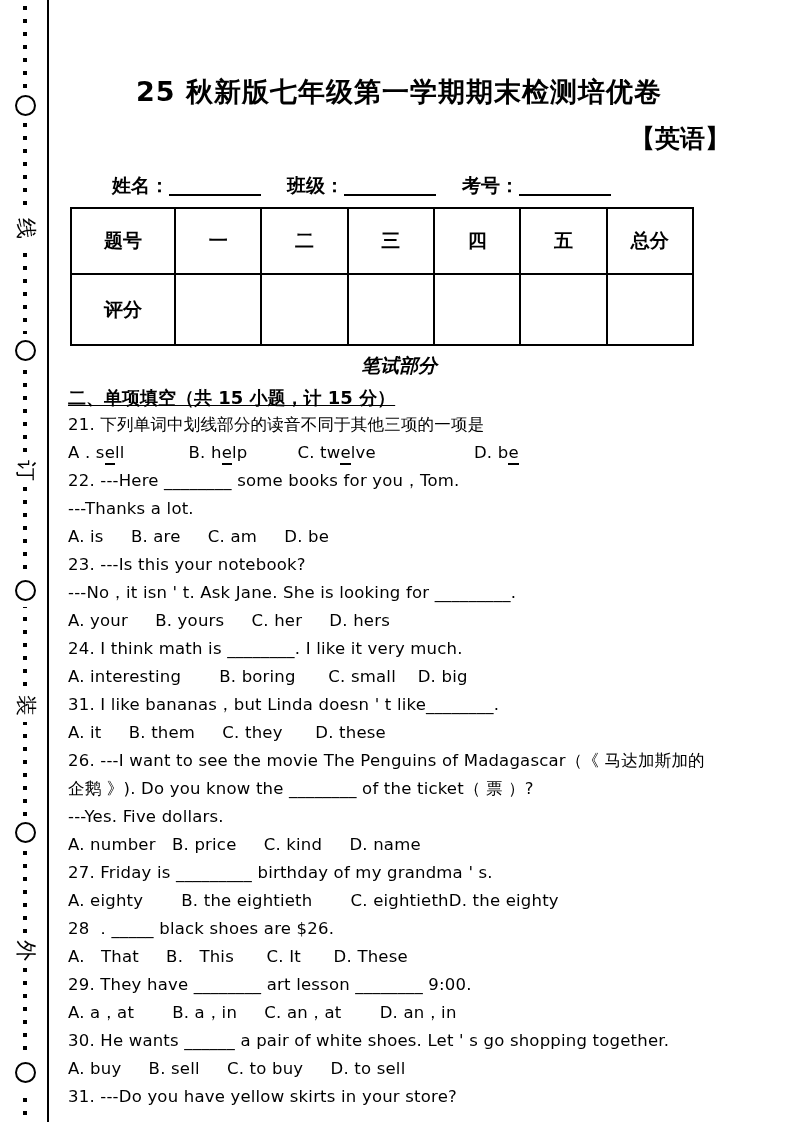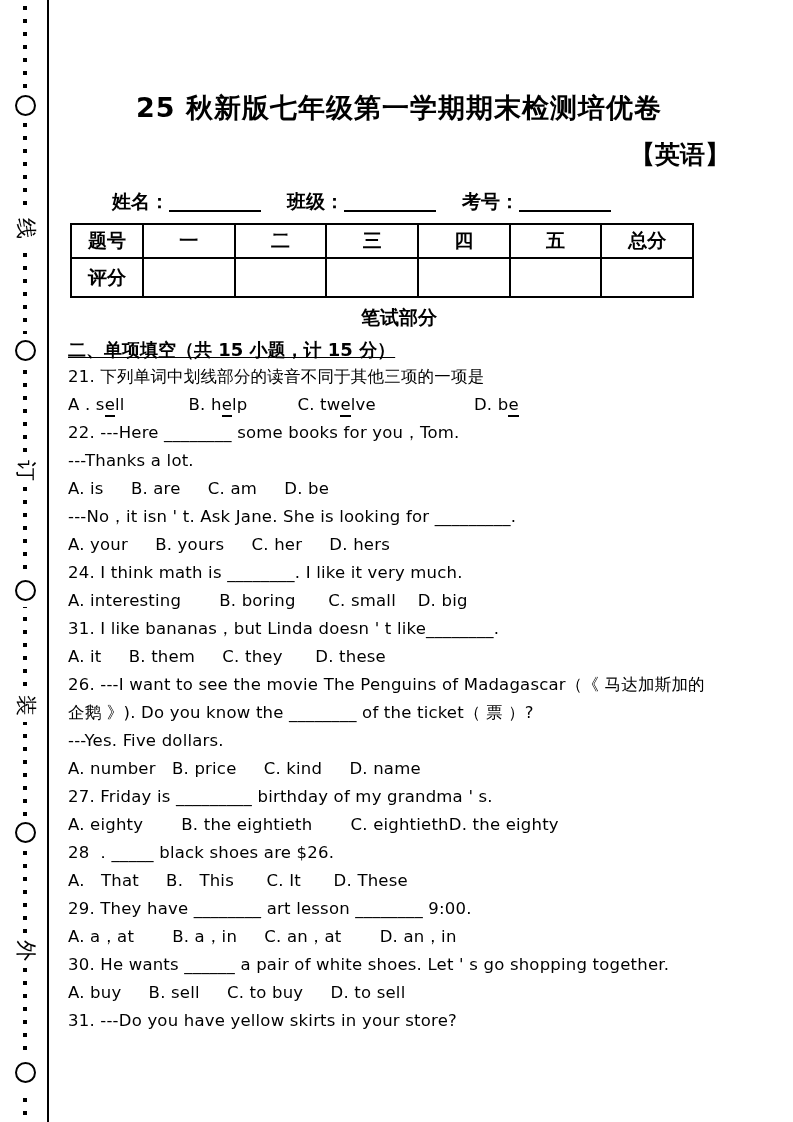--- a/index.html
+++ b/index.html
@@ -24,21 +24,21 @@
   }
   .bind-circle{
     width:21px;height:21px;border:2.5px solid #000;border-radius:50%;
     margin:0 auto;box-sizing:border-box;background:#fff;
   }
   .bind-char{
     display:inline-block;font-size:21px;line-height:21px;font-weight:400;
     transform:rotate(90deg);
   }
   
-  .content{position:absolute;left:68px;top:16px;width:662px;}
+  .content{position:absolute;left:68px;top:0;width:662px;}
   .title{
     margin:74px 0 0 0;text-align:center;
     font-size:27px;font-weight:bold;line-height:35px;letter-spacing:1px;
   }
   .subject{
     margin-top:13px;text-align:right;
     font-size:25px;font-weight:bold;line-height:33px;
   }
   .info-row{
     margin-top:17px;padding-left:44px;
@@ -48,27 +48,27 @@
   .info-blank{
     display:inline-block;width:92px;height:22px;
     border-bottom:2px solid #000;margin-right:26px;
   }
   .score-table{
     border-collapse:collapse;margin-top:9px;margin-left:2px;width:624px;
     table-layout:fixed;
   }
   .score-table td{
     border:2px solid #000;text-align:center;vertical-align:middle;
-    font-size:19px;font-weight:bold;height:32px;padding:0;
+    font-size:19px;font-weight:bold;height:32px;padding:16px;
   }
   .score-table tr.score-row td{height:37px;}
   .score-table td.qcol{width:70px;}
   .part-title{
     margin-top:6px;text-align:center;
-    font-size:19px;font-weight:bold;line-height:26px;
+    font-size:19px;font-weight:bold;line-height:26px;font-style:italic;
   }
   .section-title{
     margin-top:7px;font-size:18px;font-weight:bold;line-height:26px;text-decoration:underline;
   }
   .qline{
     font-size:16.5px;line-height:28px;white-space:pre-wrap;
     font-weight:400;letter-spacing:0.2px;
   }
   .q21-row{display:flex;align-items:baseline;}
   .q21-opt{white-space:pre;}
@@ -150,20 +150,21 @@
     <div class="qline q21-row">
       <span class="q21-opt gap-a"><span>A . s</span><span class="ul">e</span><span>ll</span></span>
       <span class="q21-opt gap-b"><span>B. h</span><span class="ul">e</span><span>lp</span></span>
       <span class="q21-opt gap-c"><span>C. tw</span><span class="ul">e</span><span>lve</span></span>
       <span class="q21-opt"><span>D. b</span><span class="ul">e</span><span></span></span>
     </div>
 
     <div class="qline">22. ---Here ________ some books for you，Tom.</div>
     <div class="qline">---Thanks a lot.</div>
     <div class="qline">A. is     B. are     C. am     D. be</div>
+    <div class="qline">23. ---Is this your notebook?</div>
     <div class="qline">---No，it isn ' t. Ask Jane. She is looking for _________.</div>
     <div class="qline">A. your     B. yours     C. her     D. hers</div>
     <div class="qline">24. I think math is ________. I like it very much.</div>
     <div class="qline">A. interesting       B. boring      C. small    D. big</div>
     <div class="qline">31. I like bananas，but Linda doesn ' t like________.</div>
     <div class="qline">A. it     B. them     C. they      D. these</div>
     <div class="qline">26. ---I want to see the movie The Penguins of Madagascar（《 马达加斯加的</div>
     <div class="qline">企鹅 》). Do you know the ________ of the ticket（ 票 ）?</div>
     <div class="qline">---Yes. Five dollars.</div>
     <div class="qline">A. number   B. price     C. kind     D. name</div>

